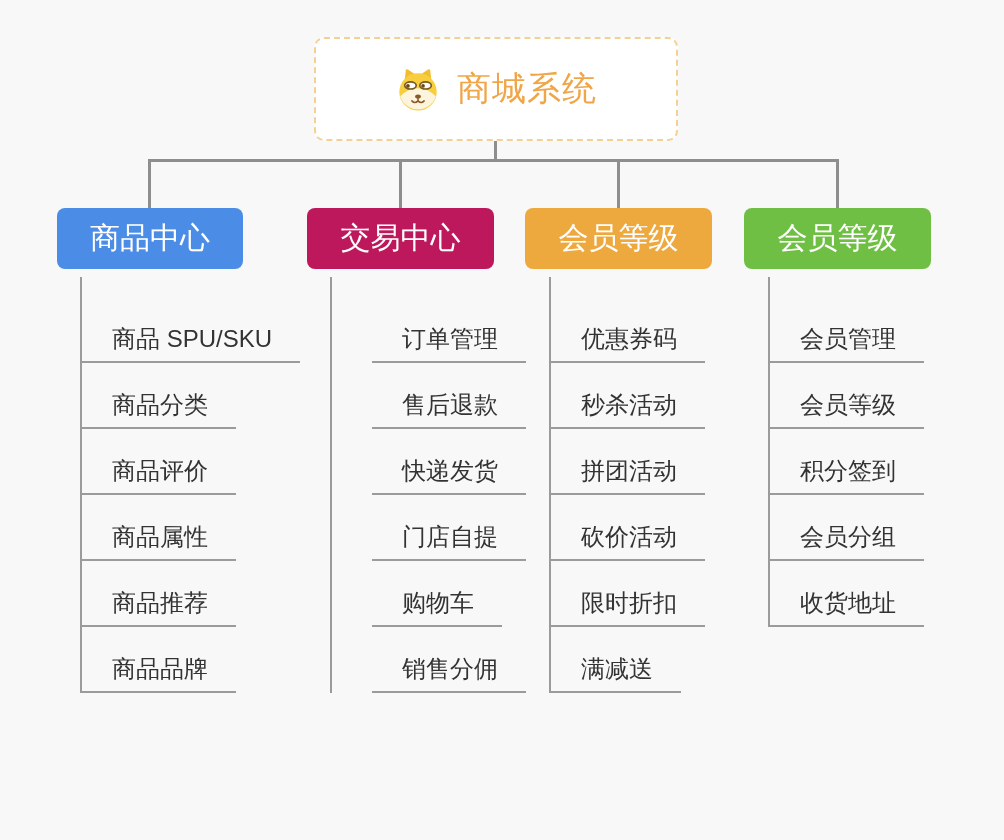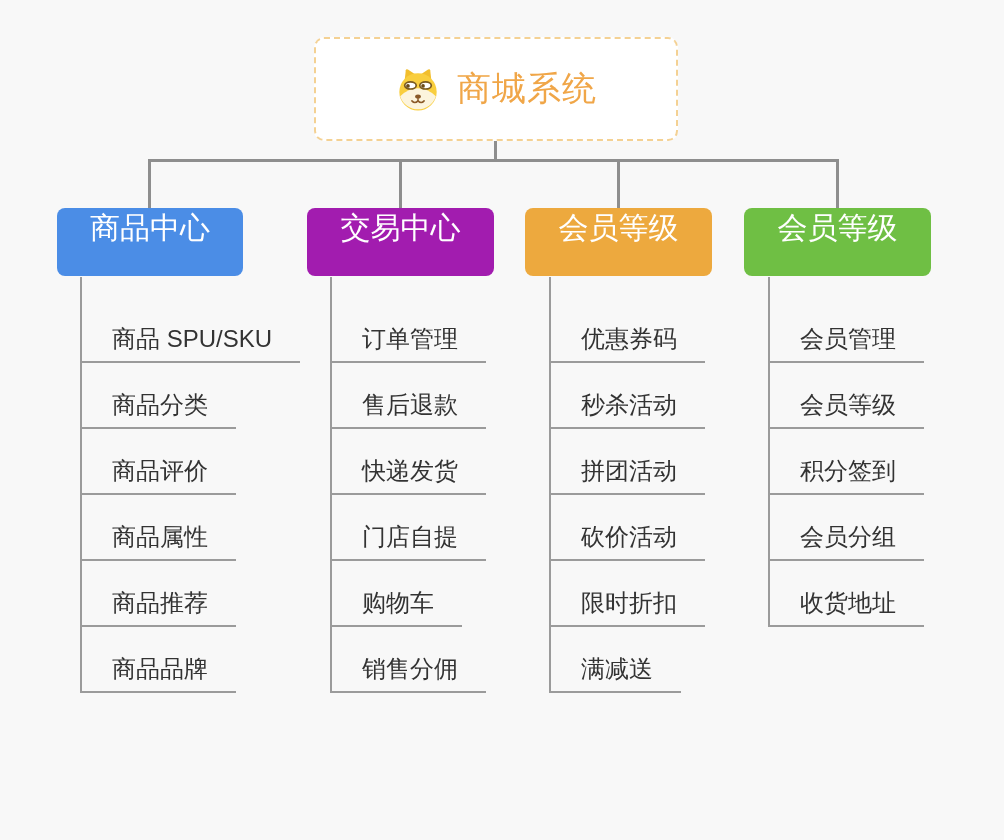--- a/index.html
+++ b/index.html
@@ -52,44 +52,44 @@
   .bus       { left: 148px; top: 159px; width: 691px; height: 3px; }
   .drop      { top: 159px; width: 3px; height: 49px; }
   .b0 .drop { left: 148px; }
   .b1 .drop { left: 399px; }
   .b2 .drop { left: 617px; }
   .b3 .drop { left: 836px; }
 
   
   .branch-box {
     position: absolute;
-    top: 208px; height: 68px;
+    top: 208px; height: 61px;
     border-radius: 8px;
     color: #ffffff;
     font-size: 30px;
     display: flex;
-    align-items: flex-start;
+    align-items: center;
     justify-content: center;
     white-space: nowrap;
   }
   .b0 .branch-box { left: 57px;  width: 186px; }
   .b1 .branch-box { left: 307px; width: 187px; }
   .b2 .branch-box { left: 525px; width: 187px; }
   .b3 .branch-box { left: 744px; width: 187px; }
 
   
   .branch-items {
     position: absolute;
     top: 269px;
     margin: 8px; padding: 0;
     list-style: none;
     border-left: 2px solid var(--underline);
   }
   .b0 .branch-items { left: 72px; }
-  .b1 .branch-items { left: 322px; }
+  .b1 .branch-items { left: 322px; padding-left: 40px; }
   .b2 .branch-items { left: 541px; }
   .b3 .branch-items { left: 760px; }
   .branch-items li {
     height: 66px;
     display: flex;
     align-items: flex-end;
   }
   .branch-items li:first-child { height: 86px; }
   .item-label {
     display: inline-block;
@@ -150,21 +150,21 @@
             <span class="item-label">商品推荐</span>
           </li>
           <li>
             <span class="item-label">商品品牌</span>
           </li>
         </ul>
   </div>
 
   <div class="branch b1">
     <div class="connector drop"></div>
-    <div class="branch-box" style="background: #a21caf;">
+    <div class="branch-box" style="background: #be185d;">
       <span>交易中心</span>
     </div>
     <ul class="branch-items">
           <li>
             <span class="item-label">订单管理</span>
           </li>
           <li>
             <span class="item-label">售后退款</span>
           </li>
           <li>

